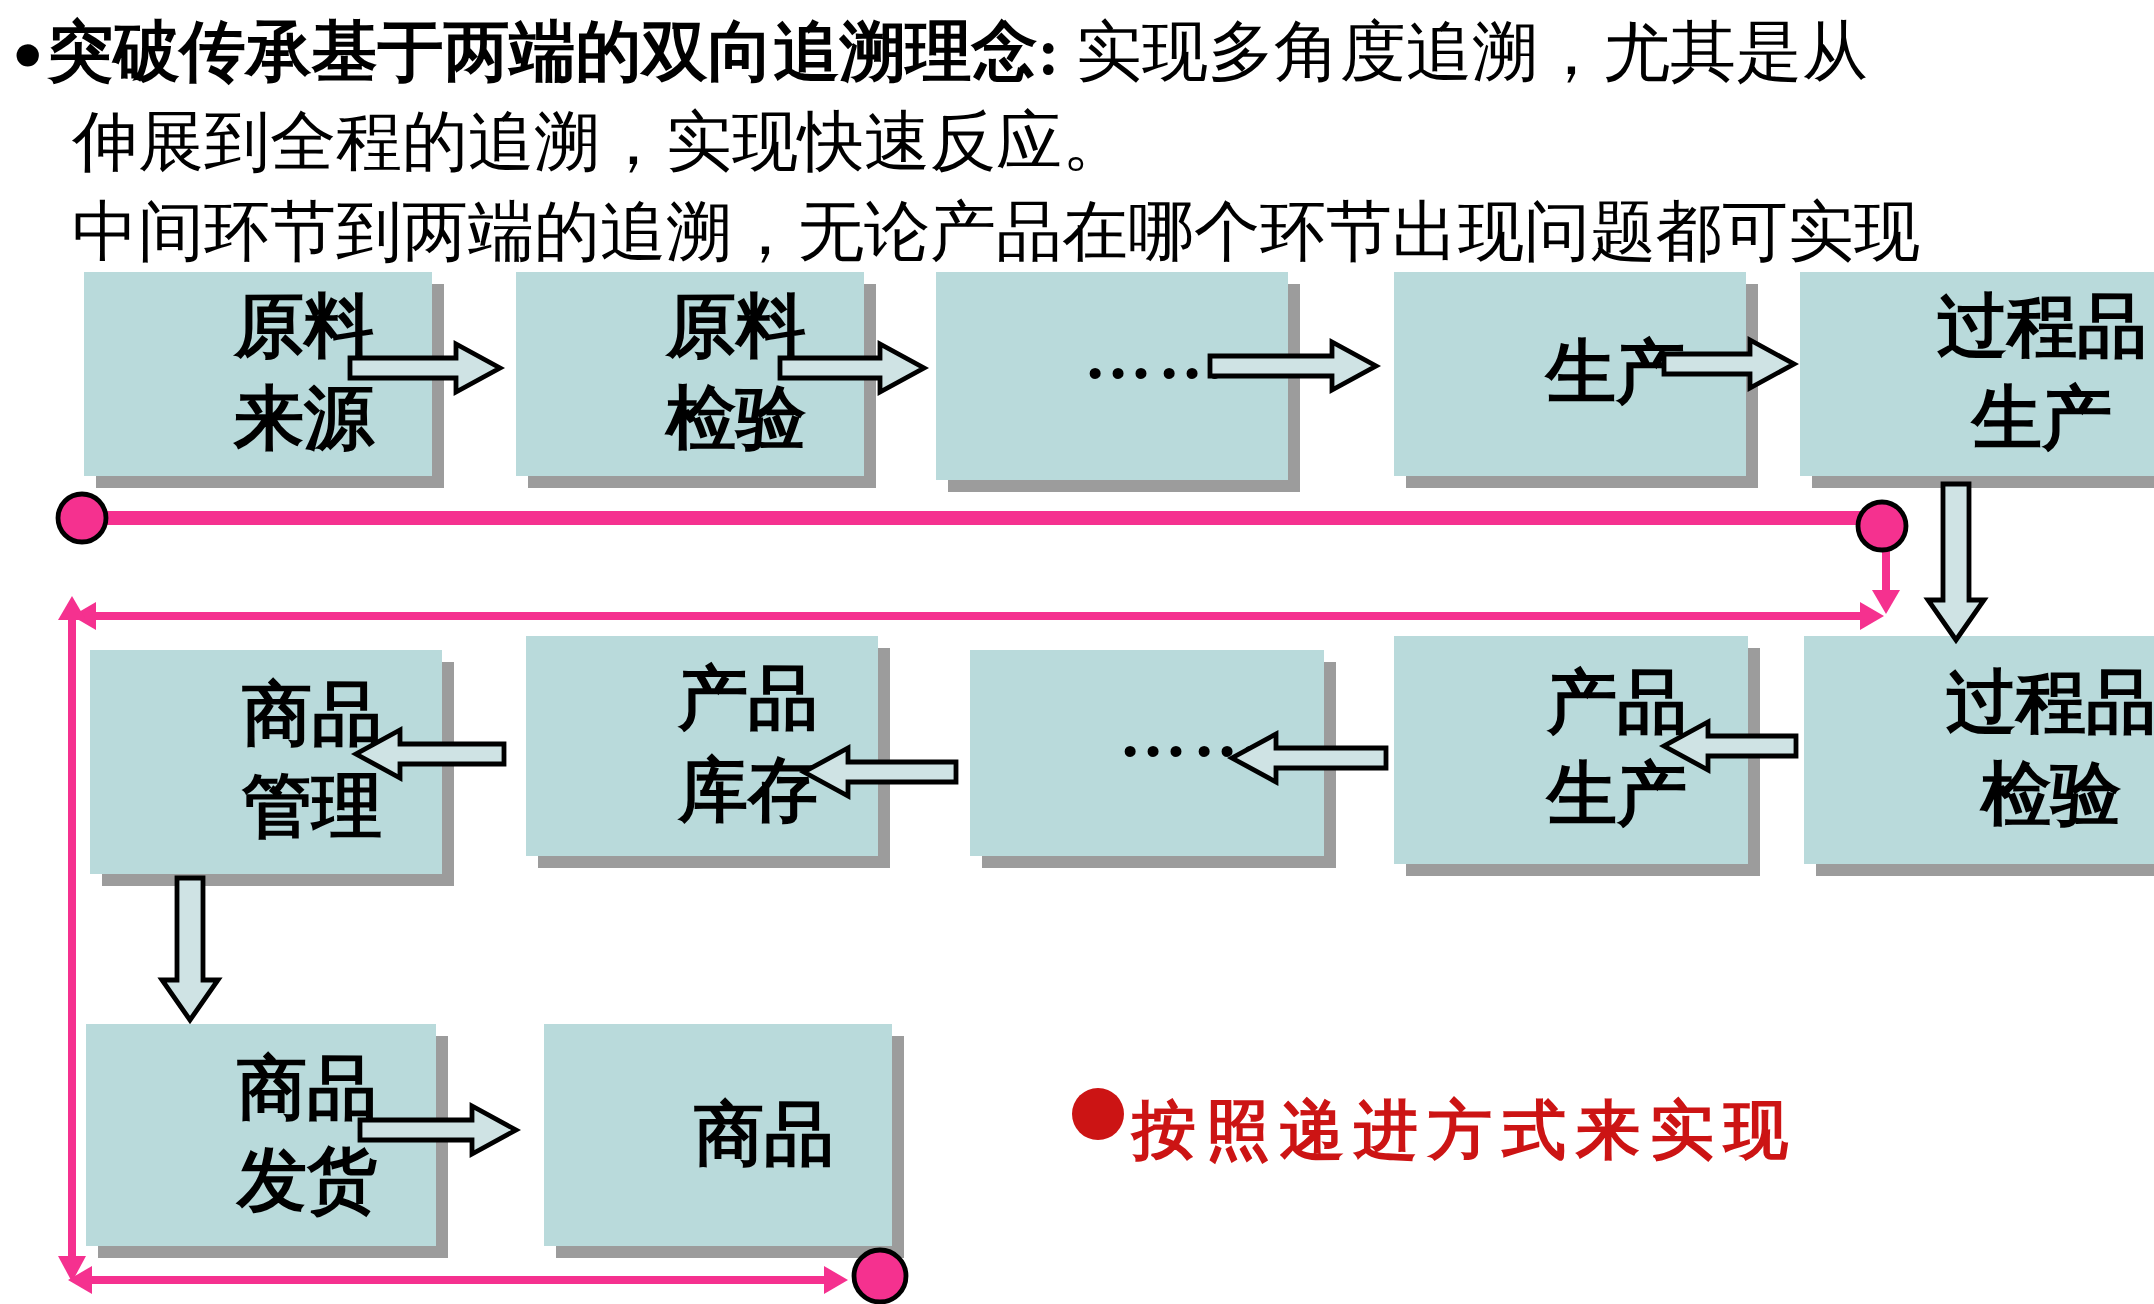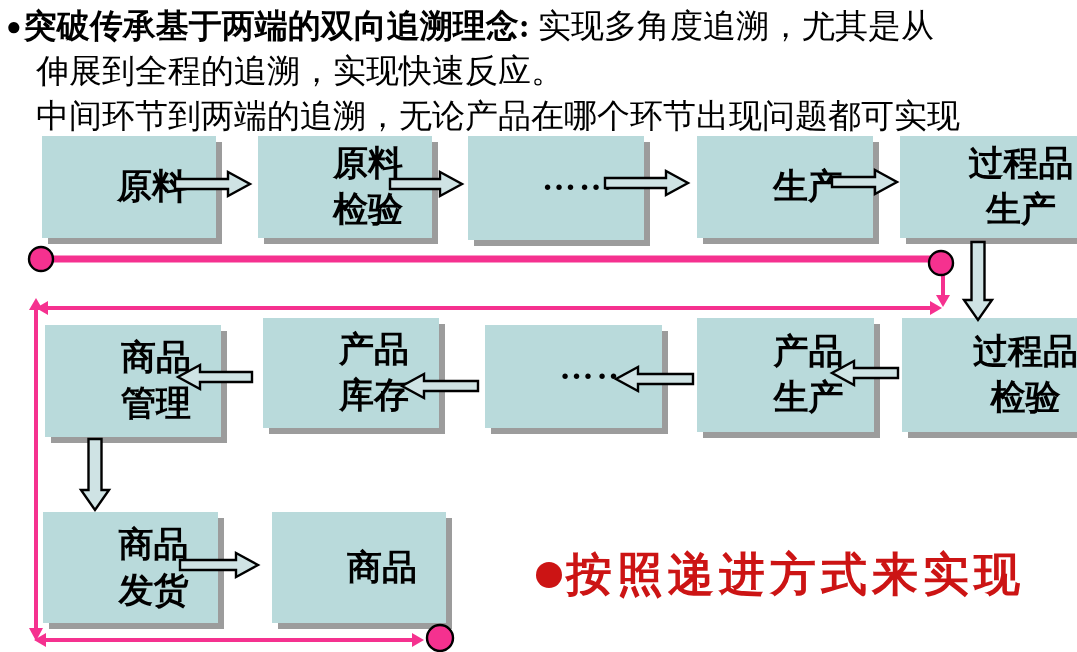--- a/index.html
+++ b/index.html
@@ -26,41 +26,42 @@
   .node .dots{font-weight:700;font-size:34px;letter-spacing:3px;transform:translateY(-9px);}
   
   #overlay{position:absolute;left:0;top:0;width:1077px;height:652px;z-index:5;pointer-events:none;}
   .blockarrow{fill:var(--arrow-fill);stroke:#000;stroke-width:2.4;stroke-linejoin:miter;}
   .pink-stroke-thick{stroke:var(--pink);stroke-width:7;fill:none;}
   .pink-stroke{stroke:var(--pink);stroke-width:4;fill:none;}
   .pink-head{fill:var(--pink);stroke:none;}
   .pink-dot{fill:var(--pink);stroke:#000;stroke-width:2.4;}
   
   .callout{
-    position:absolute;left:536px;top:544px;display:flex;align-items:center;
-    color:var(--red);font-weight:700;font-size:46px;letter-spacing:5px;white-space:nowrap;
+    position:absolute;left:536px;top:544px;display:flex;align-items:flex-start;
+    color:var(--red);font-weight:700;font-size:32px;letter-spacing:5px;white-space:nowrap;
   }
   .callout .red-bullet{
     width:26px;height:26px;border-radius:50%;background:var(--red);
     display:inline-block;margin-right:4px;flex:0 0 auto;
   }
 </style>
 </head>
 <body>
 
 <div id="canvas">
 
   <div class="intro">
     <div class="intro-line"><span class="bullet">●</span><span class="bold">突破传承基于两端的双向追溯理念:</span><span> 实现多角度追溯，尤其是从</span></div>
     <div class="intro-line indent">伸展到全程的追溯，实现快速反应。</div>
     <div class="intro-line indent">中间环节到两端的追溯，无论产品在哪个环节出现问题都可实现</div>
   </div>
 
   <div class="node" style="left:42px;top:136px;width:128px;height:102px;">
     <span>原料</span>
+    <span>来源</span>
   </div>
   <div class="node" style="left:258px;top:136px;width:128px;height:102px;">
     <span>原料</span>
     <span>检验</span>
   </div>
   <div class="node" style="left:468px;top:136px;width:130px;height:104px;">
     <span class="dots">……</span>
   </div>
   <div class="node" style="left:697px;top:136px;width:130px;height:102px;">
     <span>生产</span>

